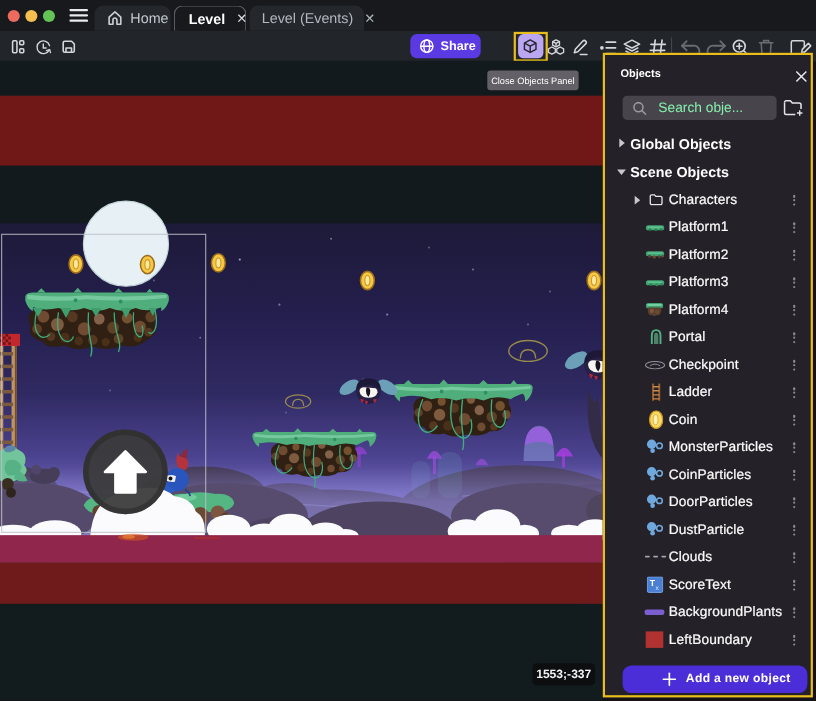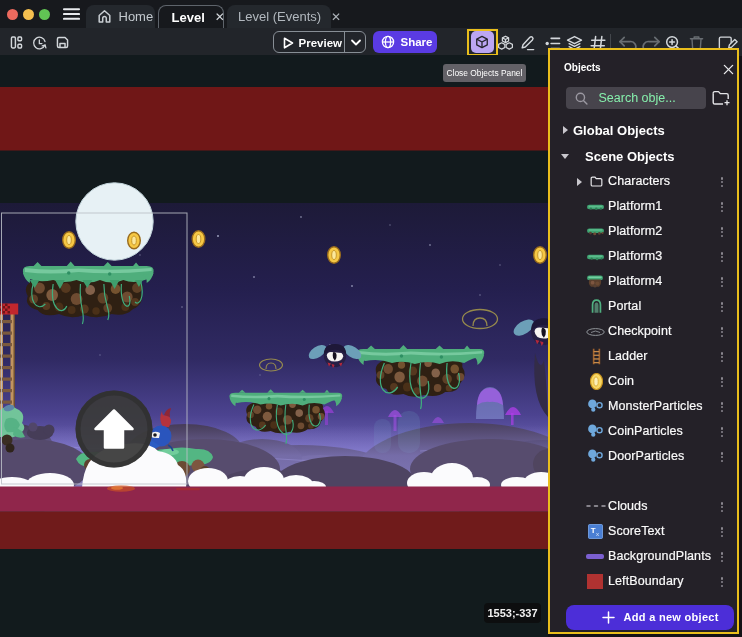--- a/index.html
+++ b/index.html
@@ -81,30 +81,20 @@
         <path d="M9.3 5 L9.3 9.6 L12.6 9.6"></path>
       </g>
     </svg>
     <svg class="abs" style="left:56px; top:7.5px;" width="13" height="13" viewBox="0 0 18 18">
       <g fill="none" stroke="#d3d7db" stroke-width="2" stroke-linejoin="round">
         <path d="M2 4 A2 2 0 0 1 4 2 L12.5 2 L16 5.5 L16 14 A2 2 0 0 1 14 16 L4 16 A2 2 0 0 1 2 14 Z"></path>
         <path d="M5.5 16 L5.5 10.5 L12.5 10.5 L12.5 16"></path>
       </g>
     </svg>
 
-    <div class="abs" style="left:272.5px; top:2.5px; width:93.5px; height:22px; border:1px solid #878e95; border-radius:6px;">
-      <svg class="abs" style="left:7px; top:4px;" width="14" height="14" viewBox="0 0 14 14">
-        <path d="M3.5 2.2 L11.5 7 L3.5 11.8 Z" fill="none" stroke="#fff" stroke-width="1.6" stroke-linejoin="round"></path>
-      </svg>
-      <span class="abs" style="left:25px; top:5px; font-size:11.5px; font-weight:bold; color:#fff;">Preview</span>
-      <div class="abs" style="left:70px; top:0; width:1px; height:20px; background:#878e95;"></div>
-      <svg class="abs" style="left:76px; top:7px;" width="12" height="8" viewBox="0 0 12 8">
-        <path d="M2 1.5 L6 5.5 L10 1.5" fill="none" stroke="#fff" stroke-width="1.8" stroke-linecap="round" stroke-linejoin="round"></path>
-      </svg>
-    </div>
 
     <div class="abs" style="left:372.5px; top:2.5px; width:64.5px; height:22px; background:#5a3be3; border-radius:6px;">
       <svg class="abs" style="left:8.5px; top:4px;" width="14" height="14" viewBox="0 0 14 14">
         <g fill="none" stroke="#fff" stroke-width="1.3">
           <circle cx="7" cy="7" r="5.6"></circle>
           <ellipse cx="7" cy="7" rx="2.6" ry="5.6"></ellipse>
           <line x1="1.4" y1="7" x2="12.6" y2="7"></line>
         </g>
       </svg>
       <span class="abs" style="left:28px; top:5px; font-size:11.5px; font-weight:bold; color:#fff;">Share</span>
@@ -515,21 +505,21 @@
         <path d="M1.2 3.2 A1.6 1.6 0 0 1 2.8 1.6 L6.5 1.6 L8.3 3.6 L14.6 3.6 A1.6 1.6 0 0 1 16.2 5.2 L16.2 9"></path>
         <path d="M1.2 3.2 L1.2 12.4 A1.6 1.6 0 0 0 2.8 14 L11 14"></path>
         <path d="M15 10.2 L15 15.2 M12.5 12.7 L17.5 12.7" stroke-width="1.3"></path>
       </g>
     </svg>
 
     <div class="abs" style="left:13px; top:76px; width:0; height:0; border-left:5px solid #c9c7cd; border-top:4px solid transparent; border-bottom:4px solid transparent;"></div>
     <div class="abs" style="left:23px; top:73px; font-size:13px; font-weight:bold; color:#fff;">Global Objects</div>
 
     <div class="abs" style="left:11px; top:103.5px; width:0; height:0; border-top:5px solid #c9c7cd; border-left:4px solid transparent; border-right:4px solid transparent;"></div>
-    <div class="abs" style="left:35px; top:99px; font-size:13px; font-weight:bold; color:#fff;">Scene Objects</div>
+    <div class="abs" style="left:23px; top:99px; font-size:13px; font-weight:bold; color:#fff;">Scene Objects</div>
     <div class="prow" style="top:119.3px;">
       <div class="abs" style="left:27px; top:8.5px; width:0; height:0; border-left:5px solid #c9c7cd; border-top:4px solid transparent; border-bottom:4px solid transparent;"></div>
       <svg class="abs" style="left:40px; top:7px;" width="13" height="11" viewBox="0 0 15 13">
         <path d="M1.2 2.8 A1.5 1.5 0 0 1 2.7 1.3 L5.7 1.3 L7.2 3 L12.3 3 A1.5 1.5 0 0 1 13.8 4.5 L13.8 10.3 A1.5 1.5 0 0 1 12.3 11.8 L2.7 11.8 A1.5 1.5 0 0 1 1.2 10.3 Z" fill="none" stroke="#e8e8ea" stroke-width="1.4"></path>
       </svg>
       <span class="lbl abs" style="left:58px; top:5px;">Characters</span>
       <div class="dots" style="top:8px;">
           <i></i>
           <i></i>
           <i></i>
@@ -685,20 +675,33 @@
         <circle cx="7" cy="12" r="2.4" fill="#6fa8dc"></circle>
         <circle cx="14" cy="7" r="2.9" fill="none" stroke="#6fa8dc" stroke-width="1.6"></circle>
       </svg>
       <span class="lbl abs" style="left:58px; top:5px;">DoorParticles</span>
       <div class="dots" style="top:8px;">
           <i></i>
           <i></i>
           <i></i>
         </div>
     </div>
+    <div class="prow" style="top:419.3px;">
+      <svg class="abs" style="left:37px; top:5px;" width="17" height="16" viewBox="0 0 19 18">
+        <circle cx="6" cy="5.5" r="4.8" fill="#6fa8dc"></circle>
+        <circle cx="7" cy="12" r="2.4" fill="#6fa8dc"></circle>
+        <circle cx="14" cy="7" r="2.9" fill="none" stroke="#6fa8dc" stroke-width="1.6"></circle>
+      </svg>
+      <span class="lbl abs" style="left:58px; top:5px;">DustParticle</span>
+      <div class="dots" style="top:8px;">
+          <i></i>
+          <i></i>
+          <i></i>
+        </div>
+    </div>
     <div class="prow" style="top:444.3px;">
       <svg class="abs" style="left:36px; top:10px;" width="20" height="4" viewBox="0 0 20 4">
         <g stroke="#a5a3aa" stroke-width="1.5" stroke-linecap="round">
           <line x1="1" y1="2" x2="4" y2="2"></line>
             <line x1="8.5" y1="2" x2="11.5" y2="2"></line>
             <line x1="16" y1="2" x2="19" y2="2"></line>
         </g>
       </svg>
       <span class="lbl abs" style="left:58px; top:5px;">Clouds</span>
       <div class="dots" style="top:8px;">

